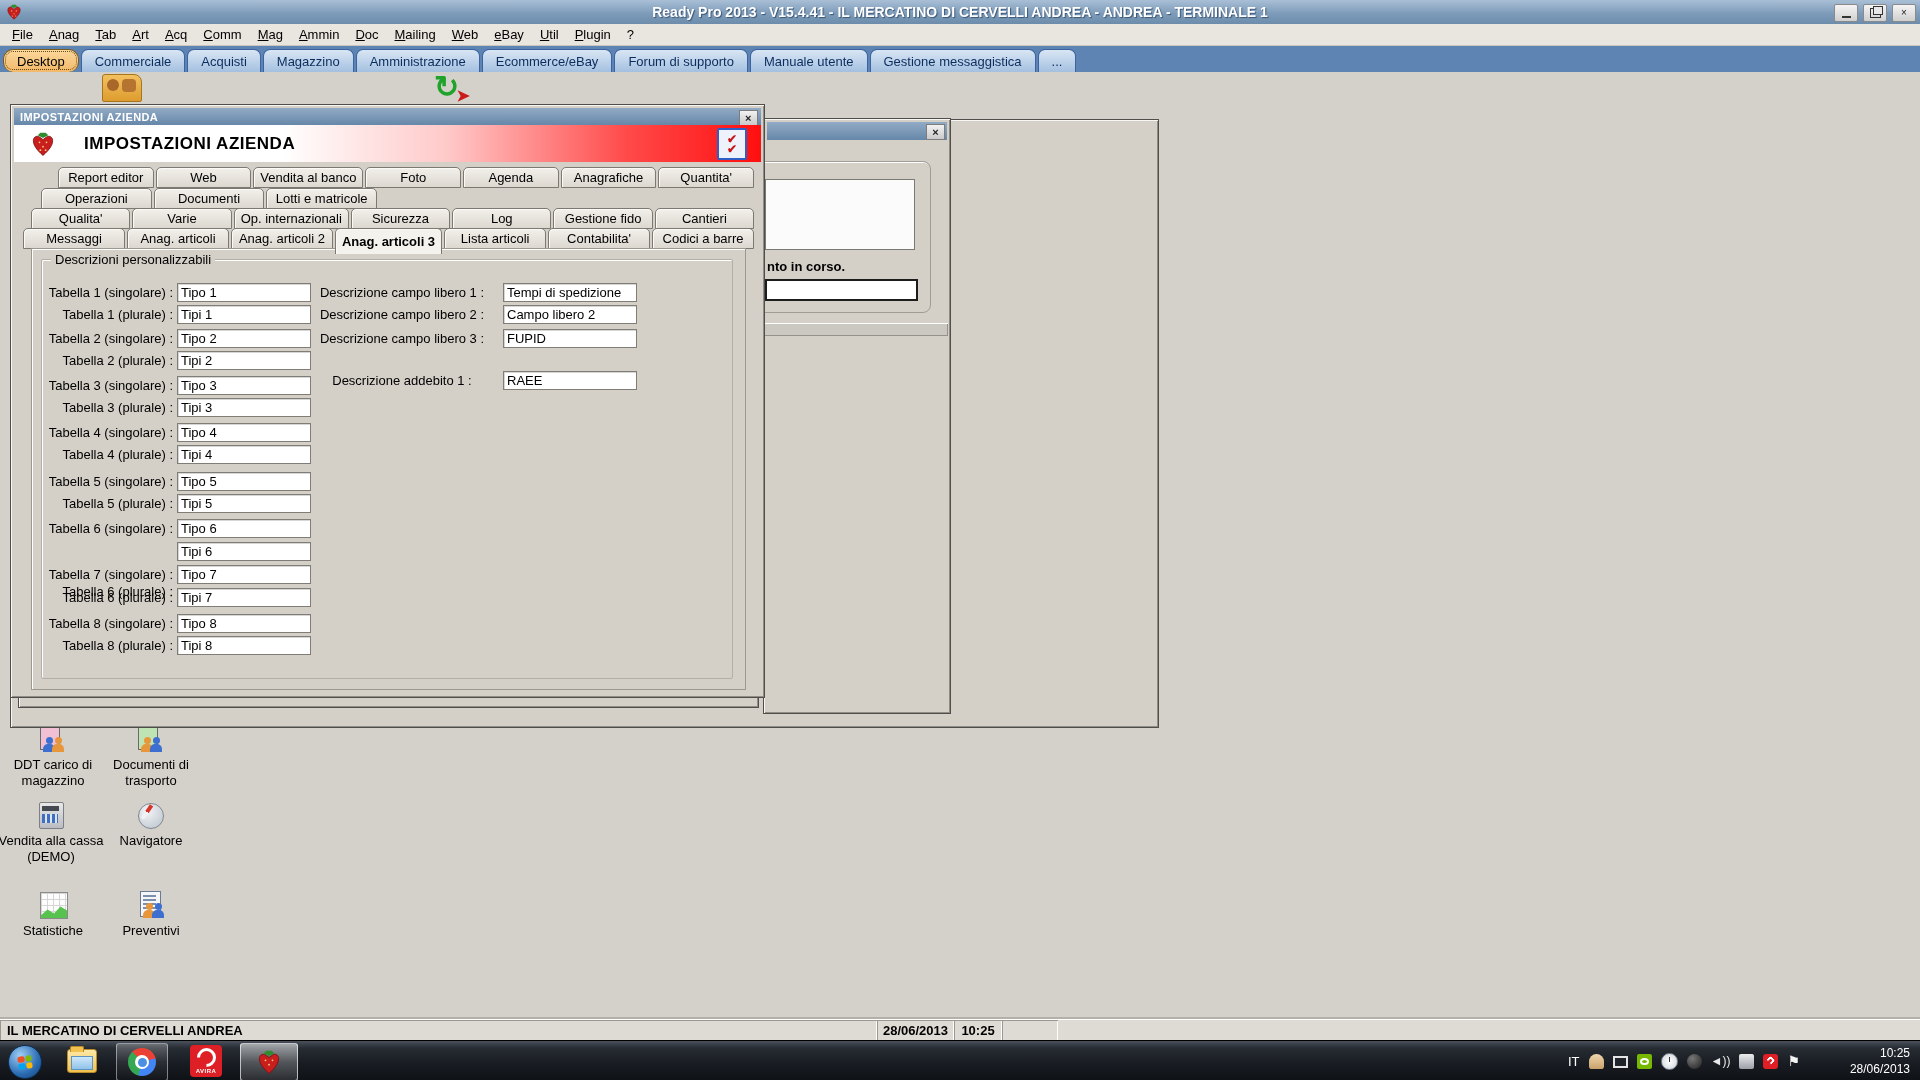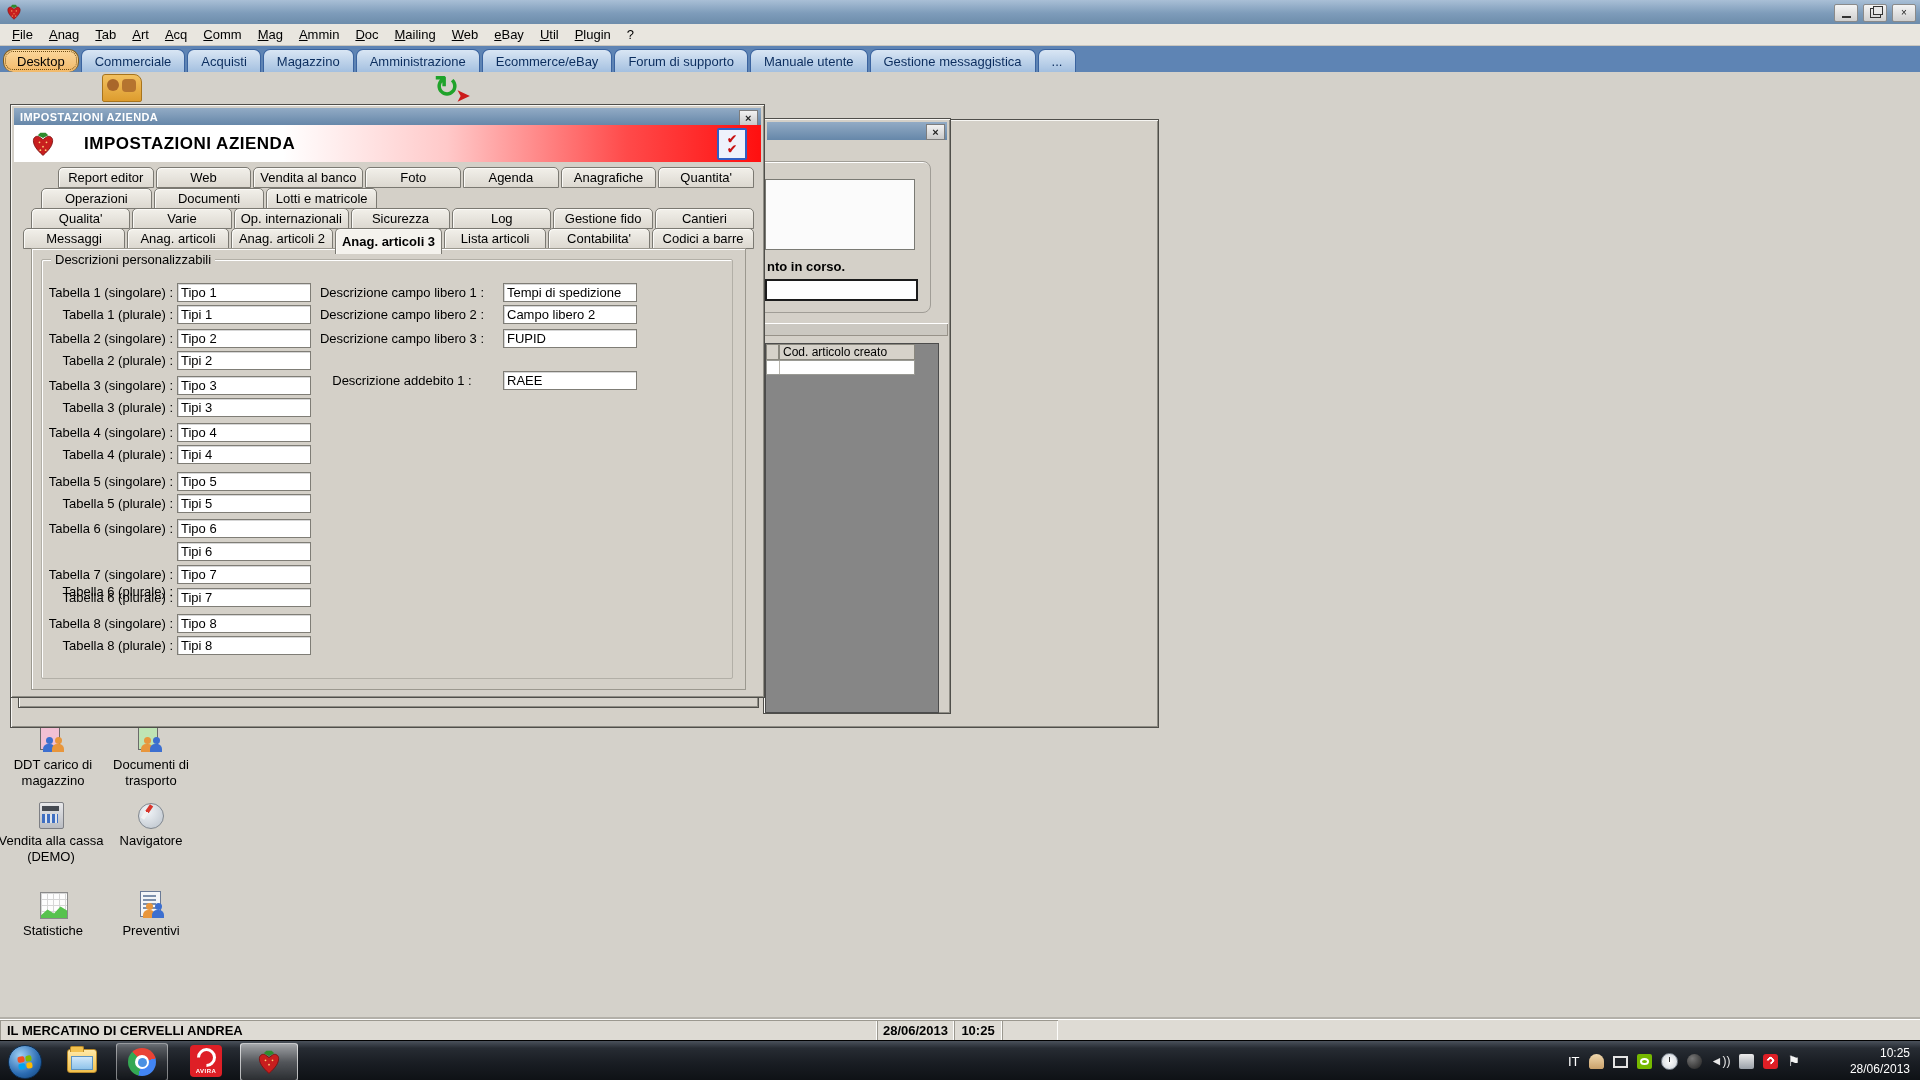--- a/index.html
+++ b/index.html
@@ -198,20 +198,21 @@
       <path d="M16 29C8 22 5 17 5 12c0-4 4-6 7-4l4 3 4-3c3-2 7 0 7 4 0 5-3 10-11 17z" fill="#c81e1e" stroke="#7a1010"></path>
       <path d="M10 6l6 3 6-3-3-3h-6z" fill="#2e8b2e"></path>
       <g fill="#ffd27a">
           <circle cx="12" cy="14" r="1"></circle>
           <circle cx="20" cy="14" r="1"></circle>
           <circle cx="16" cy="19" r="1"></circle>
           <circle cx="13" cy="23" r="1"></circle>
           <circle cx="19" cy="23" r="1"></circle>
         </g>
     </svg>
+    <div class="title-text">Ready Pro 2013 - V15.4.41 - IL MERCATINO DI CERVELLI ANDREA - ANDREA - TERMINALE 1</div>
     <div class="winbtns">
       <div class="winbtn">
           <span class="min-bar"></span>
         </div>
       <div class="winbtn">
           <span class="rest-box"></span>
         </div>
       <div class="winbtn">
           <span>×</span>
         </div>
@@ -259,25 +260,20 @@
     <div class="abs bg-titlebar">
       <div class="dlg-close" style="top:2px;right:2px;">
           <span>×</span>
         </div>
     </div>
     <div class="abs bg-gbox"></div>
     <div class="abs bg-list"></div>
     <div class="abs bg-status">nto in corso.</div>
     <div class="abs bg-input"></div>
     <div class="abs bg-band"></div>
-    <div class="abs bg-grid">
-      <div class="abs bg-selcell"></div>
-      <div class="abs bg-headcell">Cod. articolo creato</div>
-      <div class="abs bg-row"></div>
-    </div>
   </div>
 
   <div class="abs win3d dlg">
     <div class="abs dlg-titlebar">
       <span>IMPOSTAZIONI AZIENDA</span>
       <div class="dlg-close">
           <span>×</span>
         </div>
     </div>
     <div class="abs dlg-header">

